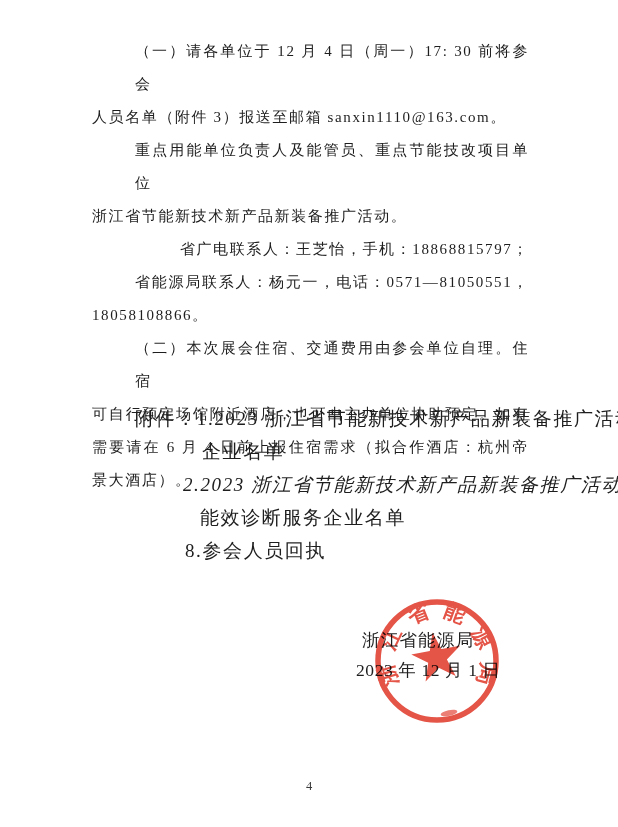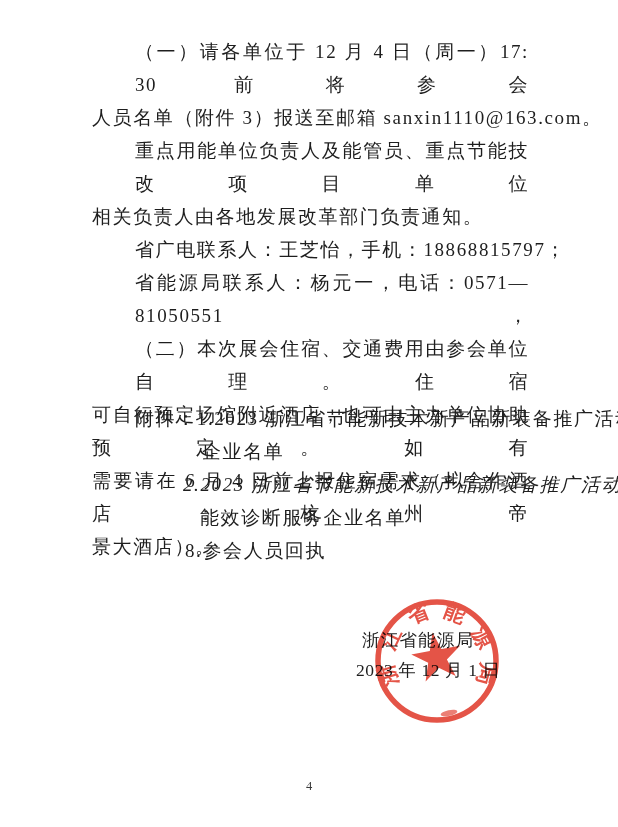--- a/index.html
+++ b/index.html
@@ -6,21 +6,21 @@
   .doc{
     position:relative;
     width:618px;height:827px;
     background:#ffffff;
     font-family:"Liberation Serif","DejaVu Serif",serif;
     color:#1e1e1e;
     overflow:hidden;
   }
   .body-block{
     position:absolute;left:92px;top:35px;width:437px;
-    font-size:19px;line-height:33px;letter-spacing:1.6px;font-family:Liberation Serif, serif;
+    font-size:15px;line-height:33px;letter-spacing:1.6px;font-family:Liberation Serif, serif;
   }
   .ln{white-space:nowrap;}
   .ln.ind{padding-left:43px;text-align:right;}
   .ln.fill{
     white-space:normal;
     text-align:justify;text-align-last:justify;
     text-justify:inter-ideograph;
   }
   .att-block{
     position:absolute;left:135px;top:402px;
@@ -56,23 +56,24 @@
 </style>
 </head>
 <body>
 
 <div class="doc">
 
   <div class="body-block">
     <div class="ln ind fill">（一）请各单位于 12 月 4 日（周一）17: 30 前将参会</div>
     <div class="ln">人员名单（附件 3）报送至邮箱 sanxin1110@163.com。</div>
     <div class="ln ind fill">重点用能单位负责人及能管员、重点节能技改项目单位</div>
-    <div class="ln">相关负责人由各地发展改革部门负责通知。</div>
+    <div class="ln">浙江省节能新技术新产品新装备推广活动。</div>
     <div class="ln ind">省广电联系人：王芝怡，手机：18868815797；</div>
     <div class="ln ind fill">省能源局联系人：杨元一，电话：0571—81050551，</div>
+    <div class="ln">18058108866。</div>
     <div class="ln ind fill">（二）本次展会住宿、交通费用由参会单位自理。住宿</div>
     <div class="ln fill">可自行预定场馆附近酒店，也可由主办单位协助预定。如有</div>
     <div class="ln fill">需要请在 6 月 4 日前上报住宿需求（拟合作酒店：杭州帝</div>
     <div class="ln">景大酒店）。</div>
   </div>
 
   <div class="att-block">
     <div class="ln">附件：1.2023 浙江省节能新技术新产品新装备推广活动</div>
     <div class="ln a1">企业名单</div>
     <div class="ln a2">2.2023 浙江省节能新技术新产品新装备推广活动</div>

